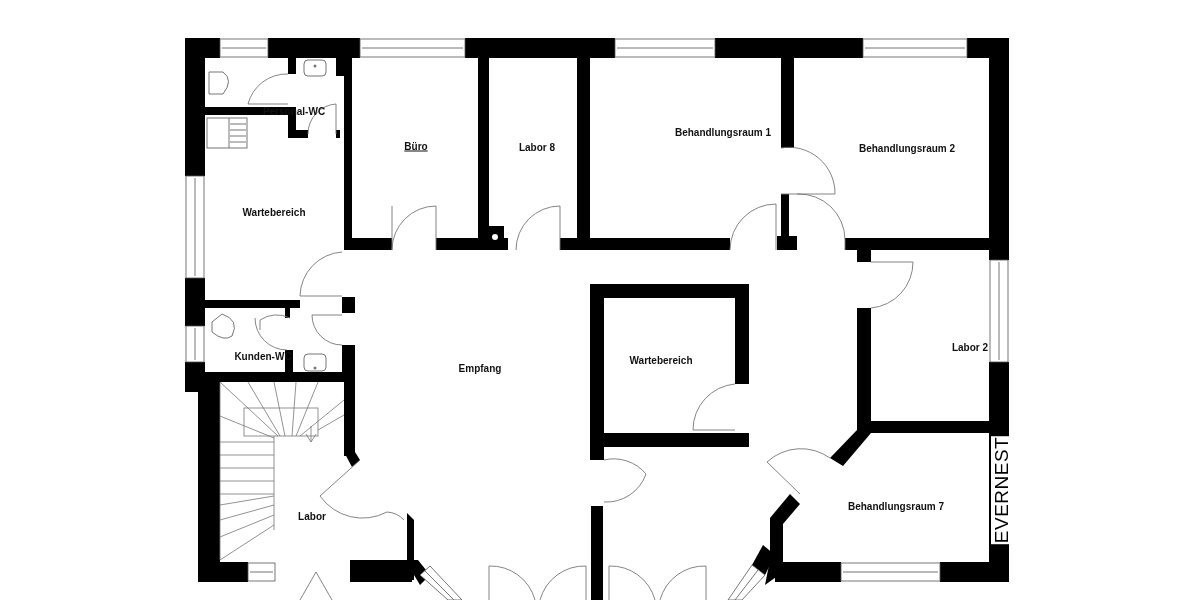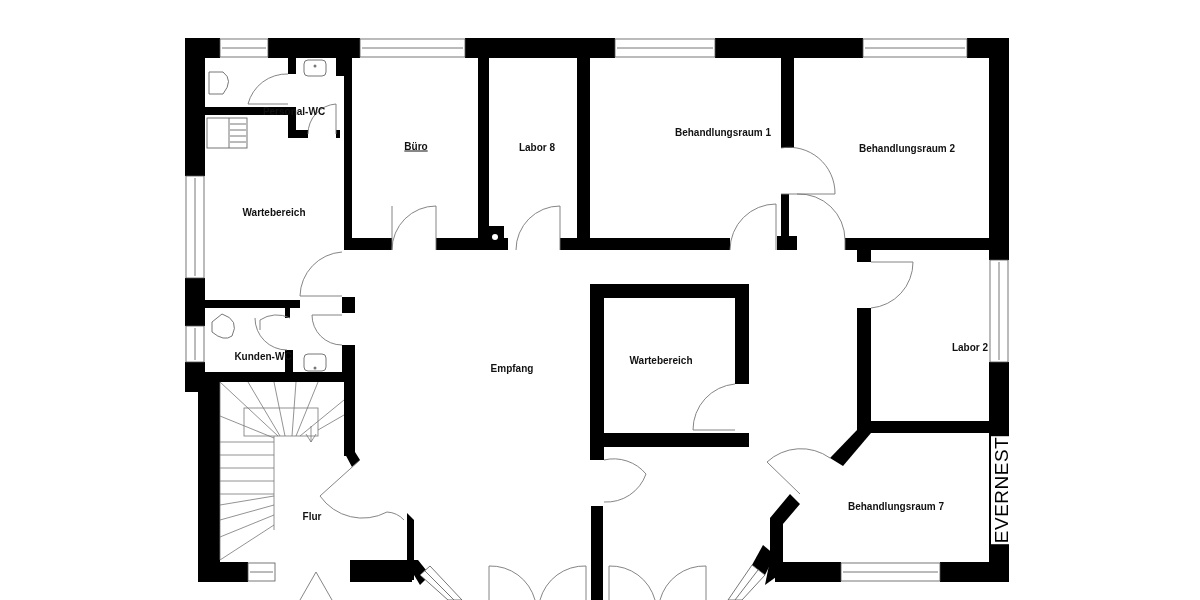--- a/index.html
+++ b/index.html
@@ -217,19 +217,19 @@
   </g>
 </svg>
 
 <div class="room-label" style="left:294px;top:91px;margin-top:20px;">Personal-WC</div>
 <div class="room-label" style="left:416px;top:146px;text-decoration:underline;">Büro</div>
 <div class="room-label" style="left:537px;top:147px;">Labor 8</div>
 <div class="room-label" style="left:687px;top:132px;margin-left:36px;">Behandlungsraum 1</div>
 <div class="room-label" style="left:895px;top:148px;padding-left:24px;">Behandlungsraum 2</div>
 <div class="room-label" style="left:274px;top:212px;">Wartebereich</div>
 <div class="room-label" style="left:247px;top:356px;margin-left:16px;">Kunden-WC</div>
-<div class="room-label" style="left:512px;top:368px;">Empfang</div>
+<div class="room-label" style="left:480px;top:368px;">Empfang</div>
 <div class="room-label" style="left:661px;top:360px;">Wartebereich</div>
 <div class="room-label" style="left:970px;top:347px;">Labor 2</div>
-<div class="room-label" style="left:312px;top:516px;">Flur</div>
+<div class="room-label" style="left:312px;top:516px;">Labor</div>
 <div class="room-label" style="left:896px;top:506px;">Behandlungsraum 7</div>
 
 <div class="brand">EVERNEST</div>
 
 </body></html>

